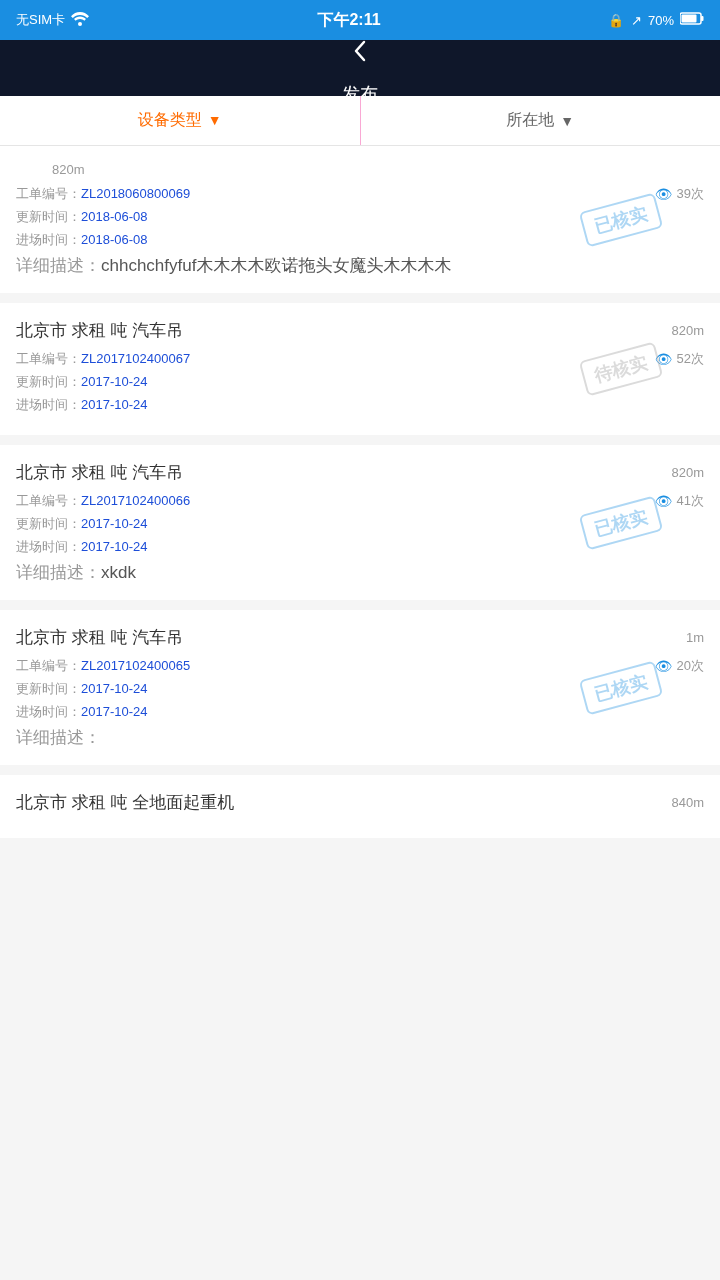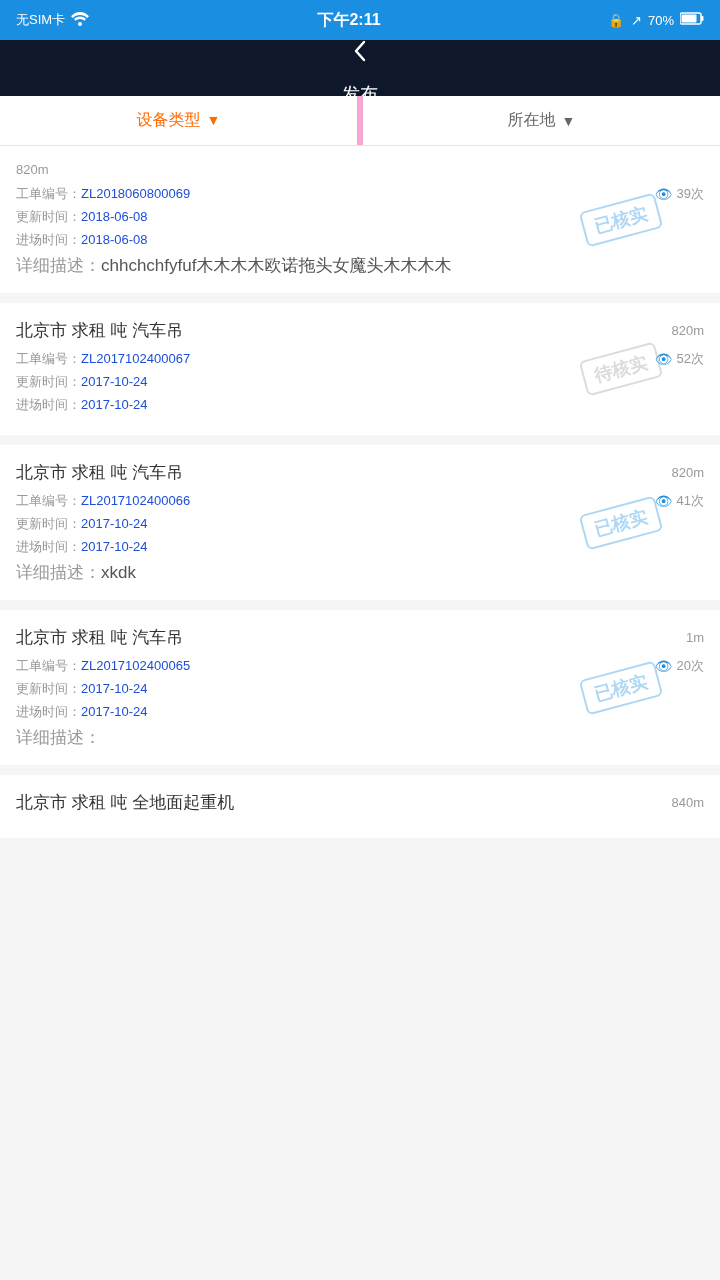--- a/index.html
+++ b/index.html
@@ -94,21 +94,21 @@
     .filter-item {
       flex: 1;
       display: flex;
       align-items: center;
       justify-content: center;
       gap: 6px;
       height: 100%;
       cursor: pointer;
     }
     .filter-item:first-child {
-      border-right: 6px solid #f9a8d4;
+      border-right: 1px solid #f9a8d4;
       font-family: Liberation Serif, serif;
     }
     .filter-label-active {
       color: #ff6b00;
       font-size: 16px;
       font-weight: 500;
     }
     .filter-label {
       color: #666;
       font-size: 16px;
@@ -142,20 +142,21 @@
       margin-bottom: 8px;
     }
     .item-title {
       font-size: 17px;
       color: #333;
       font-weight: 500;
     }
     .item-distance {
       font-size: 13px;
       color: #999;
+      margin-left: 36px;
     }
 
     .item-row {
       display: flex;
       justify-content: space-between;
       align-items: center;
       margin-bottom: 5px;
     }
     .item-field {
       font-size: 13px;

